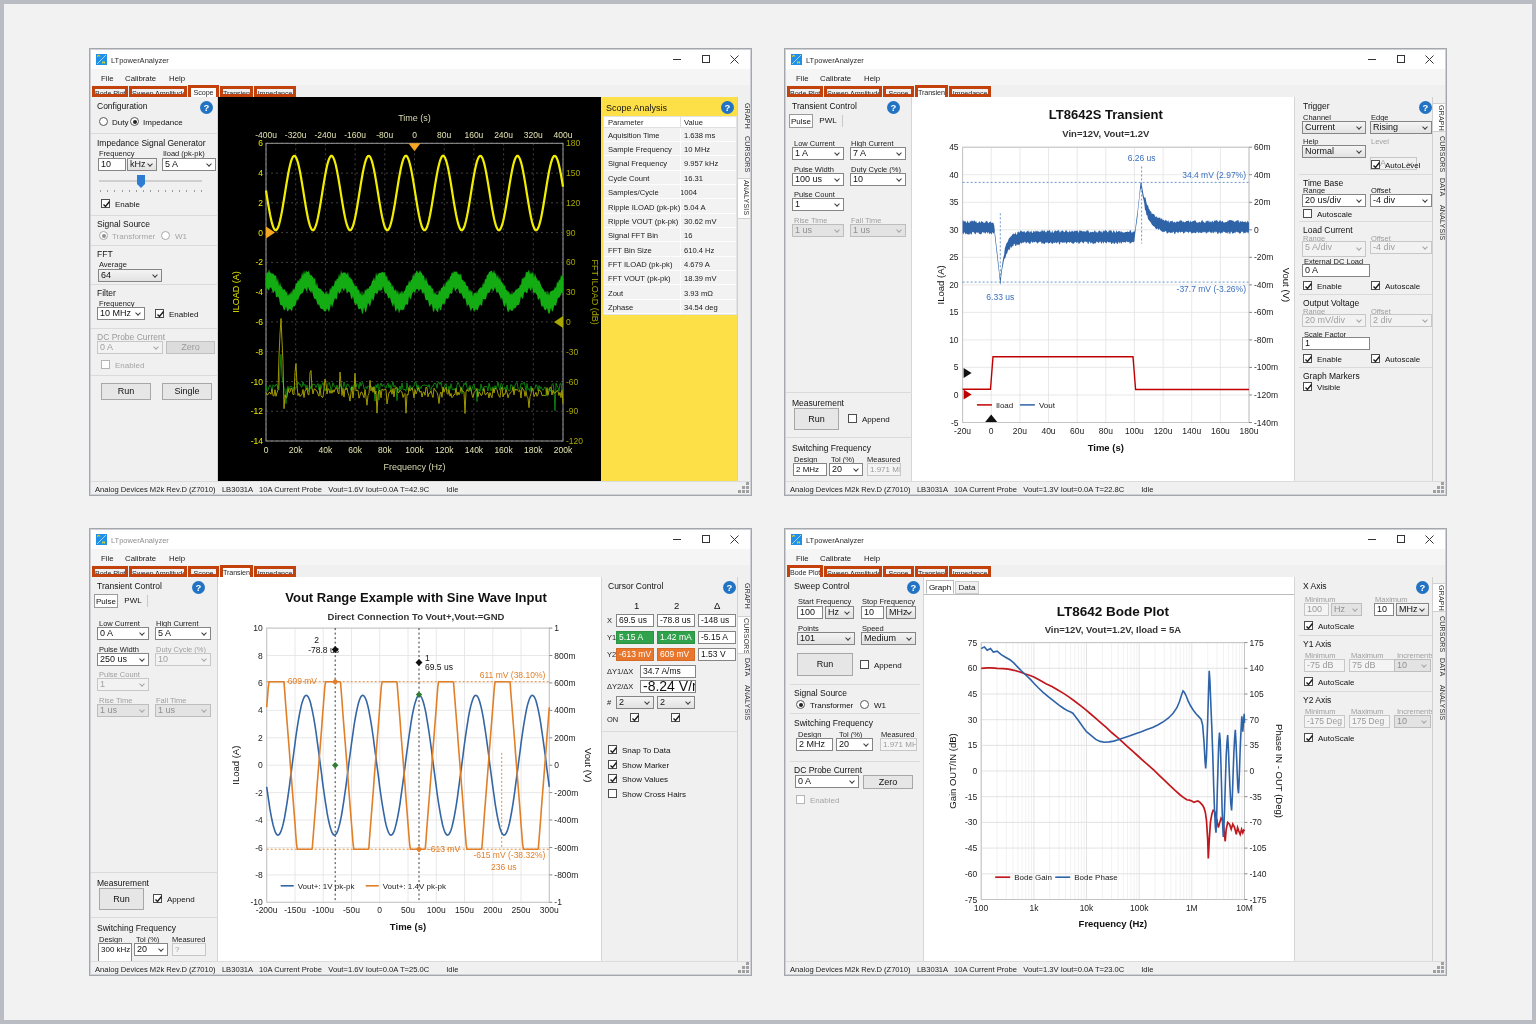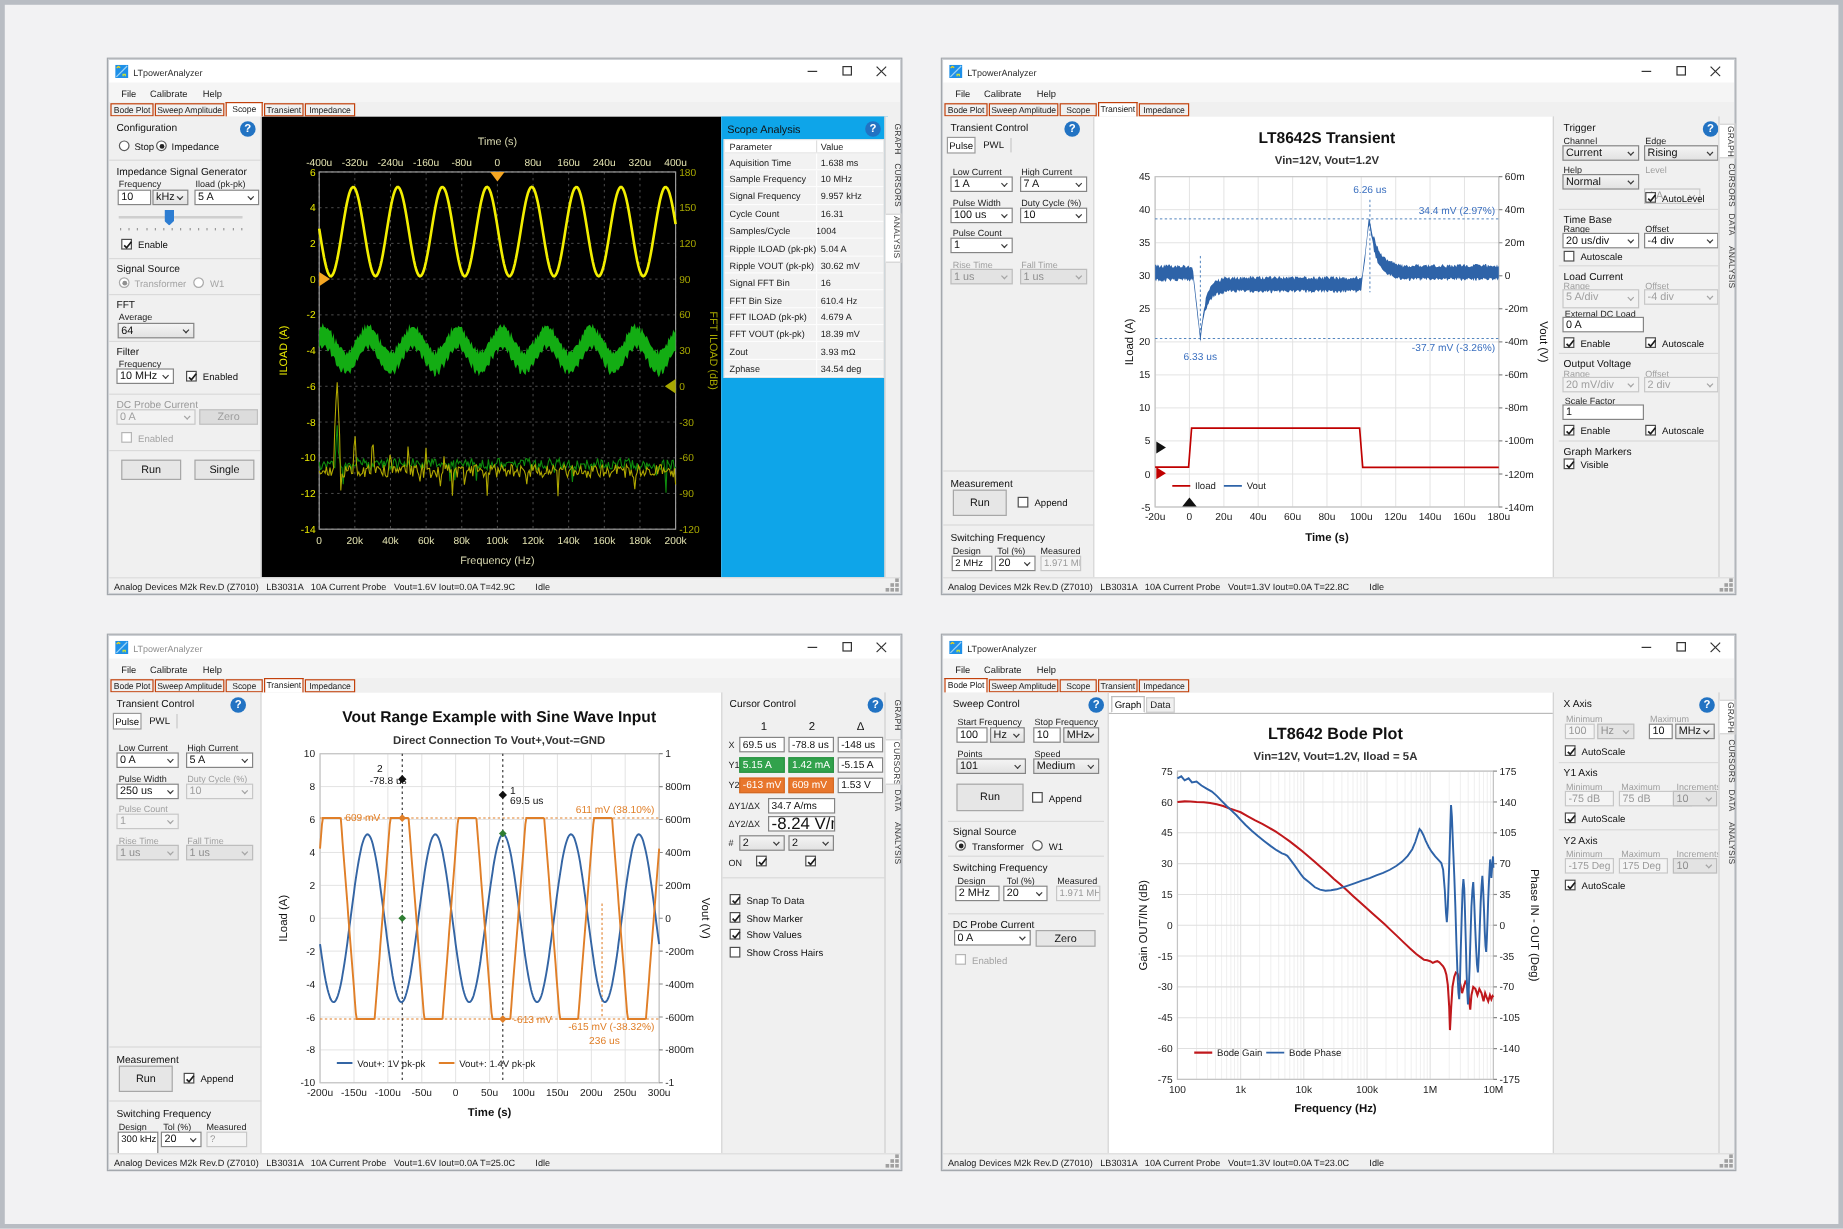--- a/index.html
+++ b/index.html
@@ -5,21 +5,21 @@
 body{background:#f2f2f3;font-family:"Liberation Sans",sans-serif;position:relative}
 .frame{position:absolute;left:0;top:0;width:1536px;height:1024px;border:4px solid #b9bdc3;pointer-events:none;z-index:50}
 .win{position:absolute;width:663px;height:448px;background:#f0f0f0;border:1px solid #a4a8ad;box-shadow:inset 0 0 0 1px #ced1d5}
 .tb{position:absolute;left:1px;top:1px;right:1px;height:19px;background:#fff}
 .tt{position:absolute;left:20px;top:5.5px;font-size:7.5px;color:#2b2b2b}
 .ico{position:absolute;left:5px;top:4px;width:11px;height:11px}
 .wbtn{position:absolute;top:0;width:29px;height:19px}
 .mb{position:absolute;left:1px;top:20px;right:1px;height:16px;background:#f5f5f5}
 .mi{position:absolute;top:4.5px;font-size:7.8px;color:#1a1a1a}
 .tabs{position:absolute;left:1px;top:36px;right:1px;height:12px}
-.tab{position:absolute;top:1px;height:11px;background:#f0f0f0;border:1px solid #c2410c;font-size:7.2px;color:#262626;text-align:center;line-height:10px;white-space:nowrap;overflow:hidden;letter-spacing:-0.1px}
+.tab{position:absolute;top:1px;height:11px;background:#f0f0f0;border:3px solid #c2410c;font-size:7.2px;color:#262626;text-align:center;line-height:10px;white-space:nowrap;overflow:hidden;letter-spacing:-0.1px}
 .tab.act{top:0;height:12px;background:#fff;border-bottom:none;z-index:2}
 .body{position:absolute;left:1px;top:48px;right:1px;height:386px}
 .sb{position:absolute;left:1px;bottom:1px;right:1px;height:13px;background:#f0f0f0;border-top:1px solid #dcdcdc}
 .sbt{position:absolute;left:4px;top:2.5px;font-size:7.6px;color:#1a1a1a;white-space:pre}
 .grip{position:absolute;right:1px;bottom:1px;width:3px;height:3px;background:#a0a0a0;box-shadow:-4px 0 0 #a0a0a0,0 -4px 0 #a0a0a0,-8px 0 0 #a0a0a0,0 -8px 0 #a0a0a0,-4px -4px 0 #a0a0a0}
 .panel{position:absolute;left:0;top:0;height:386px;border-right:1px solid #d5d5d5;background:#f0f0f0}
 .hb{position:absolute;font-size:8.5px;font-weight:normal;color:#111;white-space:nowrap}
 .hb.dis{color:#9a9a9a}
 .sl{position:absolute;font-size:7.5px;color:#222;white-space:nowrap}
 .sl.dis{color:#9f9f9f}
@@ -80,21 +80,21 @@
       <div class="tab" style="left:38px;width:58px">Sweep Amplitude</div>
       <div class="tab act" style="left:97px;width:31px">Scope</div>
       <div class="tab" style="left:129px;width:33px">Transient</div>
       <div class="tab" style="left:163px;width:42px">Impedance</div>
     </div>
     <div class="body">
       <div class="panel" style="width:127px">
         <div class="hb" style="left:6px;top:4px">Configuration</div>
         <div class="qm" style="left:109px;top:4px">?</div>
         <div class="rad" style="left:8px;top:20px"></div>
-        <div class="cklbl" style="left:21px;top:21px">Stop</div>
+        <div class="cklbl" style="left:21px;top:21px">Duty</div>
         <div class="rad" style="left:39px;top:20px">
           <div class="dot"></div>
         </div>
         <div class="cklbl" style="left:52px;top:21px">Impedance</div>
         <div class="sep" style="left:0px;top:36px;width:127px"></div>
         <div class="hb" style="left:6px;top:41px">Impedance Signal Generator</div>
         <div class="sl" style="left:8px;top:52px">Frequency</div>
         <div class="sl" style="left:72px;top:52px">Iload (pk-pk)</div>
         <div class="inp" style="left:7px;top:61px;width:28px;height:13px">10</div>
         <div class="cmb g" style="left:36px;top:61px;width:30px;height:13px">kHz<div class="chev"></div></div>
@@ -209,21 +209,21 @@
         <text x="21" y="195.1" fill="#e8e800" font-size="9" text-anchor="middle" transform="rotate(-90 21 195.1)">ILOAD (A)</text>
         <text x="374" y="195.1" fill="#a8a800" font-size="9" text-anchor="middle" transform="rotate(90 374 195.1)">FFT ILOAD (dB)</text>
         <polyline points="48,93.5 49,99.8 50,106 51,111.8 52,117.3 53,122.1 54,126.2 55,129.4 56,131.7 57,133 58,133.2 59,132.3 60,130.5 61,127.6 62,123.8 63,119.3 64,114.1 65,108.3 66,102.3 67,96 68,89.8 69,83.7 70,78 71,72.7 72,68.2 73,64.4 74,61.6 75,59.7 76,58.9 77,59.1 78,60.3 79,62.6 80,65.8 81,69.9 82,74.8 83,80.2 84,86.1 85,92.3 86,98.5 87,104.7 88,110.7 89,116.2 90,121.2 91,125.4 92,128.9 93,131.3 94,132.8 95,133.2 96,132.6 97,130.9 98,128.2 99,124.7 100,120.3 101,115.2 102,109.5 103,103.5 104,97.3 105,91 106,84.9 107,79.1 108,73.7 109,69 110,65.1 111,62.1 112,60 113,58.9 114,58.9 115,60 116,62.1 117,65.1 118,69 119,73.7 120,79.1 121,84.9 122,91 123,97.3 124,103.5 125,109.5 126,115.2 127,120.3 128,124.7 129,128.2 130,130.9 131,132.6 132,133.2 133,132.8 134,131.3 135,128.9 136,125.4 137,121.2 138,116.2 139,110.7 140,104.7 141,98.5 142,92.3 143,86.1 144,80.2 145,74.8 146,69.9 147,65.8 148,62.6 149,60.3 150,59.1 151,58.9 152,59.7 153,61.6 154,64.4 155,68.2 156,72.7 157,78 158,83.7 159,89.8 160,96 161,102.3 162,108.3 163,114.1 164,119.3 165,123.8 166,127.6 167,130.5 168,132.3 169,133.2 170,133 171,131.7 172,129.4 173,126.2 174,122.1 175,117.3 176,111.8 177,106 178,99.8 179,93.5 180,87.3 181,81.3 182,75.8 183,70.8 184,66.6 185,63.2 186,60.7 187,59.2 188,58.8 189,59.4 190,61.1 191,63.8 192,67.4 193,71.8 194,76.9 195,82.5 196,88.5 197,94.8 198,101 199,107.2 200,113 201,118.3 202,123 203,126.9 204,130 205,132 206,133.1 207,133.1 208,132 209,130 210,126.9 211,123 212,118.3 213,113 214,107.2 215,101 216,94.8 217,88.5 218,82.5 219,76.9 220,71.8 221,67.4 222,63.8 223,61.1 224,59.4 225,58.8 226,59.2 227,60.7 228,63.2 229,66.6 230,70.8 231,75.8 232,81.3 233,87.3 234,93.5 235,99.8 236,106 237,111.8 238,117.3 239,122.1 240,126.2 241,129.4 242,131.7 243,133 244,133.2 245,132.3 246,130.5 247,127.6 248,123.8 249,119.3 250,114.1 251,108.3 252,102.3 253,96 254,89.8 255,83.7 256,78 257,72.7 258,68.2 259,64.4 260,61.6 261,59.7 262,58.9 263,59.1 264,60.3 265,62.6 266,65.8 267,69.9 268,74.8 269,80.2 270,86.1 271,92.3 272,98.5 273,104.7 274,110.7 275,116.2 276,121.2 277,125.4 278,128.9 279,131.3 280,132.8 281,133.2 282,132.6 283,130.9 284,128.2 285,124.7 286,120.3 287,115.2 288,109.5 289,103.5 290,97.3 291,91 292,84.9 293,79.1 294,73.7 295,69 296,65.1 297,62.1 298,60 299,58.9 300,58.9 301,60 302,62.1 303,65.1 304,69 305,73.7 306,79.1 307,84.9 308,91 309,97.3 310,103.5 311,109.5 312,115.2 313,120.3 314,124.7 315,128.2 316,130.9 317,132.6 318,133.2 319,132.8 320,131.3 321,128.9 322,125.4 323,121.2 324,116.2 325,110.7 326,104.7 327,98.5 328,92.3 329,86.1 330,80.2 331,74.8 332,69.9 333,65.8 334,62.6 335,60.3 336,59.1 337,58.9 338,59.7 339,61.6 340,64.4 341,68.2 342,72.7 343,78 344,83.7 345,89.8" stroke="#f2ee00" stroke-width="2.2" fill="none"></polyline>
         <polygon points="48,179.1 49,175.1 50,176 51,172.1 52,175.8 53,175.4 54,177.2 55,176.1 56,177.7 57,178.9 58,177.9 59,184.9 60,180.6 61,189.6 62,184.7 63,189.4 64,189.7 65,193.1 66,192 67,192.8 68,195.2 69,195.8 70,199.3 71,196.1 72,197.9 73,194 74,196.9 75,191 76,193.5 77,190.3 78,186.2 79,186.2 80,182.5 81,184.8 82,180.4 83,182.6 84,175.1 85,178.9 86,172.9 87,177.6 88,173.5 89,174.9 90,174.9 91,173.2 92,178.2 93,177.7 94,179 95,180.3 96,182.4 97,180.2 98,189.2 99,185.1 100,190.7 101,191.1 102,192.3 103,191.8 104,193.7 105,194.6 106,195.4 107,197.6 108,193.6 109,197.5 110,195.5 111,197.7 112,190.5 113,193.1 114,188.2 115,189.7 116,188.6 117,182.9 118,184.5 119,180.9 120,182.5 121,176.6 122,180.5 123,172.9 124,176.8 125,175.4 126,175.5 127,175.6 128,176.3 129,177.8 130,174.6 131,181 132,179.4 133,182.6 134,181.7 135,185.6 136,187 137,189.5 138,188.6 139,189.8 140,193.6 141,192 142,197.4 143,194.7 144,199.2 145,194.8 146,198.2 147,192 148,194.1 149,191 150,192.4 151,190.5 152,188.8 153,188.5 154,184.3 155,183.3 156,180.1 157,184.1 158,175.3 159,179.2 160,176.6 161,176.4 162,175.4 163,176.3 164,174.5 165,175.4 166,175.4 167,175.2 168,180.4 169,177.9 170,184.8 171,182.3 172,185.5 173,185.9 174,190.2 175,187.5 176,192.6 177,194.1 178,191.6 179,196.9 180,193 181,198.2 182,194.1 183,197 184,193.5 185,197.1 186,194.2 187,193.3 188,189.8 189,188 190,188.2 191,183.1 192,186 193,182.4 194,182.8 195,176.5 196,179.6 197,176.9 198,174.8 199,173.2 200,175.8 201,175.7 202,173.1 203,175.5 204,176.2 205,179.1 206,178 207,184.4 208,179.7 209,184.3 210,186.8 211,188.7 212,188.1 213,189.4 214,192.1 215,191.3 216,197.5 217,194.2 218,197.7 219,196.4 220,198.6 221,192.6 222,195.1 223,191.3 224,190.8 225,189.4 226,186.9 227,190.3 228,183.8 229,185.9 230,181.3 231,184.2 232,179.6 233,179.1 234,174.7 235,176.7 236,174.1 237,175 238,174.4 239,174.7 240,177.5 241,176.4 242,178.5 243,175.9 244,183.2 245,182.6 246,185.1 247,184.2 248,187.7 249,189.2 250,189 251,194.7 252,191.8 253,195.4 254,193.3 255,199.8 256,195.6 257,196.4 258,194.9 259,196.7 260,193.5 261,191.9 262,190.8 263,190.3 264,190.7 265,184.9 266,187.9 267,181.4 268,182.7 269,177.8 270,177.8 271,175.1 272,174.8 273,173.6 274,174.3 275,176.4 276,172.8 277,176.8 278,176.3 279,181.1 280,177 281,182.9 282,179.8 283,184.5 284,184.9 285,187.2 286,188.7 287,188.3 288,193.6 289,192.5 290,195.4 291,194.1 292,198.1 293,195.8 294,197.7 295,195.4 296,195.8 297,194 298,192.1 299,192.7 300,190.8 301,191.5 302,186.9 303,188.7 304,180.6 305,182.4 306,179.4 307,181 308,174.5 309,175.5 310,174.8 311,172.4 312,177.5 313,175 314,177.2 315,173.8 316,180.9 317,176 318,180.1 319,181.8 320,184.3 321,182.8 322,185.5 323,188.2 324,190.6 325,191.9 326,193.1 327,195.8 328,193.9 329,197.9 330,193.5 331,198.7 332,194.5 333,194.6 334,193.5 335,193.5 336,192.7 337,189.5 338,191.6 339,184.3 340,186.6 341,182.1 342,183.8 343,177.6 344,180.3 345,177.4 345,196.8 344,195 343,197.4 342,199.3 341,201.2 340,200.6 339,204.6 338,209.2 337,207.7 336,209.2 335,213.8 334,214.8 333,210.5 332,215.1 331,217.3 330,215.2 329,210.8 328,213.3 327,213 326,212 325,208.6 324,210.3 323,207.9 322,201.3 321,202 320,203.2 319,198 318,196.7 317,195.1 316,196.9 315,194.8 314,190.1 313,194.3 312,192.7 311,190.6 310,193.1 309,196.4 308,195.4 307,194.4 306,195.9 305,202.1 304,200.9 303,199.3 302,204.6 301,207.8 300,208.2 299,208 298,210.3 297,212 296,210.5 295,213.5 294,213.7 293,213.8 292,211.9 291,214.1 290,215.6 289,212.4 288,205.5 287,210 286,208.9 285,205.8 284,200.5 283,202.7 282,199.2 281,197.2 280,194.5 279,196 278,194 277,190 276,193.1 275,194.7 274,191.8 273,191.7 272,194.8 271,196.2 270,195.5 269,197.7 268,202 267,202.8 266,202 265,202.1 264,209.2 263,208 262,207.5 261,209.2 260,212.5 259,213.4 258,212 257,213.3 256,215.3 255,211 254,211.2 253,214.8 252,211.8 251,208.2 250,207.2 249,210.1 248,204.6 247,200.6 246,202.5 245,200.7 244,198.1 243,195.4 242,197.2 241,195.3 240,191.4 239,191.7 238,193.3 237,194.8 236,190.1 235,192 234,196.7 233,196.7 232,196.1 231,200.1 230,202.1 229,201.5 228,201.6 227,206.6 226,207.7 225,206.3 224,208.4 223,213.3 222,213 221,210.1 220,215.4 219,214.5 218,212.9 217,210.5 216,214.7 215,214.5 214,208.1 213,206.8 212,210 211,208.3 210,203 209,203.1 208,203.6 207,200.7 206,194.7 205,197.5 204,194.6 203,192.3 202,192.3 201,195.1 200,192.6 199,192.1 198,192.6 197,197.1 196,194.6 195,194.9 194,197.2 193,202.5 192,201.2 191,199.2 190,207.3 189,207.7 188,207.2 187,208.8 186,212.7 185,212.4 184,213.6 183,212.3 182,213.6 181,216.6 180,212 179,211.6 178,214.9 177,212.5 176,205.7 175,210.3 174,207.3 173,204.5 172,200.2 171,201.4 170,200.9 169,197.4 168,195.7 167,196.7 166,193.5 165,189.1 164,193.6 163,193 162,194.5 161,192.4 160,195.3 159,197.5 158,195.9 157,195.9 156,201.7 155,204.2 154,201 153,205.6 152,210 151,207.2 150,206 149,210.4 148,215.5 147,214.2 146,210.1 145,216.3 144,216.9 143,211.7 142,211.8 141,212.6 140,211.3 139,206 138,208.5 137,207.8 136,204.7 135,198.9 134,202.6 133,201.1 132,195.8 131,195.1 130,194.5 129,196.7 128,192.4 127,190.9 126,194.4 125,192.5 124,191 123,194.5 122,195.8 121,197.2 120,194.1 119,201.4 118,202.7 117,200.7 116,204.1 115,207.5 114,210.9 113,206.4 112,211.6 111,215.2 110,213 109,211.2 108,214.4 107,214.3 106,214.2 105,212.3 104,212 103,211.8 102,210.7 101,206.9 100,208.5 99,206.1 98,202.1 97,202.3 96,201.3 95,198 94,193.4 93,196.1 92,194 91,193.1 90,189.8 89,195.1 88,193.2 87,191 86,192.6 85,195.7 84,196.2 83,196.9 82,197.9 81,200.5 80,203.8 79,202.2 78,207.1 77,208.8 76,209.7 75,209.4 74,214.6 73,213 72,211.7 71,212.3 70,214.5 69,213.8 68,209.3 67,212.8 66,213.5 65,210.5 64,208 63,208.6 62,207.2 61,201.3 60,199.6 59,199.9 58,200.2 57,193.3 56,195.2 55,196 54,193 53,190.3 52,191.1 51,192.7 50,193.6 49,190.4 48,193.6" fill="#13ad13"></polygon>
         <polyline points="48,287.8 49,294.3 50,293.6 51,289.8 52,287.9 53,289.8 54,293.5 55,287.8 56,288.9 57,289.4 58,287.3 59,287.7 60,292 61,292.6 62,272.7 63,257.3 64,279.3 65,285.1 66,291.7 67,292.6 68,306.6 69,291.8 70,289.2 71,293.2 72,289.8 73,289 74,290.2 75,293.9 76,289.9 77,290.6 78,291.1 79,289.1 80,285 81,287.2 82,286.9 83,289.5 84,290.2 85,285 86,288.5 87,287.4 88,292.5 89,288.1 90,292.8 91,294.4 92,288.8 93,292.2 94,287.7 95,287.9 96,286.9 97,288.1 98,290.4 99,288.3 100,286.6 101,292.9 102,287.3 103,291.7 104,287.9 105,285.5 106,289.7 107,294.1 108,291.4 109,293.6 110,286.5 111,285.4 112,288 113,294 114,290 115,285.7 116,288.9 117,289.7 118,291.1 119,288 120,291.3 121,291.7 122,286.7 123,290.1 124,291.4 125,290.6 126,285 127,289.3 128,292.6 129,287.2 130,287.2 131,289.2 132,290.3 133,293.3 134,288.6 135,292.9 136,289.2 137,285 138,290 139,286.5 140,287.6 141,291.8 142,285.1 143,289.2 144,285.7 145,286.1 146,291.8 147,290.5 148,289.6 149,291.7 150,288.8 151,289.8 152,289.3 153,289.2 154,290.1 155,292.6 156,289 157,304.1 158,287.7 159,290.8 160,286.6 161,303.1 162,288.8 163,286.1 164,289.4 165,287.6 166,288.2 167,290 168,291.2 169,288.2 170,286.3 171,290.8 172,287.6 173,293.1 174,288.4 175,284.9 176,290.3 177,288.4 178,290.2 179,303.6 180,291.6 181,293 182,289 183,292.8 184,286.1 185,292.1 186,293.1 187,292 188,294.3 189,285.8 190,292.9 191,291.1 192,288.3 193,292.1 194,292.5 195,289.8 196,289 197,285 198,285.1 199,291.8 200,287.9 201,294 202,289.7 203,291.7 204,288.6 205,288.4 206,288 207,288.2 208,288.4 209,288.3 210,290.2 211,287.5 212,291.6 213,292.8 214,289.3 215,289.4 216,286.5 217,286.6 218,286.8 219,291.2 220,285.3 221,285.2 222,287.5 223,285.2 224,290.9 225,294.3 226,290.1 227,288 228,286.6 229,293.4 230,294.2 231,289.1 232,292.3 233,286.6 234,291.6 235,293.1 236,291.5 237,293.5 238,293.1 239,288 240,285.4 241,287.4 242,290.5 243,289.8 244,296.8 245,290.2 246,286.3 247,287.9 248,285.1 249,290.6 250,293.3 251,290.1 252,288.3 253,294.2 254,292.1 255,289.1 256,287.1 257,292.4 258,291.3 259,304.6 260,293.1 261,292 262,294.3 263,286.9 264,291.3 265,293.9 266,289.4 267,289.9 268,289.5 269,289.6 270,294 271,286.2 272,290.1 273,293.9 274,290.6 275,289.8 276,293.7 277,288.6 278,291.8 279,289.2 280,285 281,290.1 282,293.5 283,286.3 284,287.1 285,292.4 286,292.3 287,290.1 288,293.5 289,288.1 290,293 291,293.8 292,293.5 293,287.4 294,289.1 295,289.1 296,293.3 297,288.1 298,286.2 299,285.2 300,291.1 301,292.4 302,292.3 303,286.4 304,287.2 305,286.7 306,285.1 307,288.6 308,294.2 309,286.5 310,292.7 311,291.5 312,294.4 313,289 314,293.1 315,294.1 316,292.4 317,291.2 318,287.6 319,289 320,293.9 321,288.5 322,291.8 323,289.8 324,291.8 325,293.3 326,291.7 327,289.8 328,294 329,299.2 330,292.4 331,292 332,294.4 333,292.8 334,287.7 335,286.5 336,293.7 337,313.7 338,286.2 339,289 340,290.5 341,294.2 342,286.8 343,286.5 344,293.6 345,292.1" stroke="#0e8c0e" stroke-width="0.9" fill="none"></polyline>
         <polyline points="48,295.4 49,297.8 50,297.5 51,295.5 52,295.5 53,297.3 54,292 55,298.6 56,299 57,292.7 58,299.3 59,295.7 60,292.7 61,259 62,237 63,221.5 64,243.6 65,265.6 66,311.7 67,297.8 68,300.6 69,300.4 70,291.6 71,295.5 72,295 73,291.1 74,292.1 75,297.6 76,297.4 77,275.3 78,266.5 79,288.6 80,298.5 81,296.3 82,299.5 83,298.1 84,297.5 85,292.4 86,300.5 87,293.6 88,293.1 89,291 90,297.5 91,297.8 92,275.7 93,273.5 94,290.7 95,297 96,292.1 97,291.9 98,293.5 99,294 100,297.2 101,299.2 102,290.6 103,298.7 104,300.4 105,300.1 106,291.8 107,282.1 108,286.5 109,297 110,291.9 111,292.1 112,296.3 113,293.6 114,296.3 115,292.8 116,295.2 117,292.1 118,291.8 119,290.6 120,296.1 121,297 122,275.1 123,286.1 124,298.5 125,291.4 126,300.1 127,291.7 128,292.6 129,291 130,296.3 131,298.8 132,304.1 133,295.6 134,290 135,301 136,291.8 137,276.2 138,293.9 139,293.4 140,293.3 141,301.2 142,298.4 143,295.1 144,295.3 145,298 146,300.7 147,292.3 148,300 149,308.2 150,298.5 151,296.4 152,283.3 153,293.8 154,290.3 155,295.3 156,290.1 157,296.9 158,294.1 159,316.1 160,297.4 161,294.2 162,293 163,300.8 164,292.1 165,292.5 166,293.4 167,292.1 168,292.5 169,306.9 170,300.8 171,295.4 172,295.1 173,292.8 174,297.2 175,291.5 176,299.9 177,291.2 178,291.2 179,290.3 180,295.7 181,295.4 182,293.1 183,294.5 184,295.1 185,300.4 186,297.8 187,296.5 188,316.2 189,297.3 190,298.2 191,290.6 192,294.1 193,292.2 194,290.5 195,294.4 196,300.9 197,292.5 198,296.9 199,294.4 200,290.5 201,292.6 202,295.3 203,293.9 204,300 205,295.6 206,294.9 207,298.3 208,290 209,290.9 210,299.9 211,296.2 212,296.2 213,293.6 214,297.7 215,300.5 216,291.2 217,293.2 218,294.1 219,295.5 220,299 221,306.5 222,297.1 223,295 224,300.3 225,290 226,295.3 227,292 228,290.3 229,296.2 230,297.4 231,292.5 232,299.2 233,296.4 234,300.7 235,299.5 236,297.6 237,297.4 238,291.2 239,298.4 240,295 241,297.9 242,295.6 243,290.6 244,293.8 245,294.4 246,294.9 247,316.5 248,294.8 249,292.6 250,294.1 251,294.2 252,290.5 253,292.2 254,297.9 255,300.6 256,295.8 257,294.4 258,293.2 259,291.5 260,299.8 261,294.9 262,296 263,298.5 264,298 265,294.3 266,291.5 267,297.6 268,297.7 269,295.6 270,295.6 271,301 272,295.6 273,298.8 274,300.7 275,291.3 276,296 277,291.7 278,291.3 279,292.6 280,296.7 281,299.1 282,300.4 283,292.6 284,290.1 285,299.9 286,296.8 287,297.4 288,292.7 289,295.5 290,300.8 291,297.5 292,296.1 293,295.4 294,294.3 295,290.1 296,297.9 297,291.9 298,293.3 299,292.1 300,293.7 301,294.7 302,293.1 303,301 304,290.3 305,292.5 306,293.1 307,299.4 308,294.3 309,299.6 310,300.9 311,310.7 312,299.6 313,296.6 314,290.9 315,293 316,299.7 317,297.6 318,295.3 319,299.3 320,297.4 321,292.5 322,294 323,294.4 324,298.5 325,298.7 326,297.9 327,298.9 328,297.7 329,290.7 330,298.2 331,293.6 332,290.2 333,290.5 334,298 335,293.2 336,296.3 337,295.9 338,295.2 339,293.4 340,294.3 341,298.5 342,295.3 343,300.7 344,293.2 345,306.7" stroke="#b0a800" stroke-width="0.9" fill="none"></polyline>
         <path d="M190.5 46.3 L202.5 46.3 L196.5 54.3 Z" fill="#f5a623"></path>
         <path d="M48 129.6 L48 141.6 L57 135.6 Z" fill="#f5a623"></path>
         <path d="M345 218.9 L345 230.9 L336 224.9 Z" fill="#a8a800"></path>
       </svg>
-      <div style="position:absolute;left:510px;top:0;width:139px;height:386px;background:#0ea5e9">
+      <div style="position:absolute;left:510px;top:0;width:139px;height:386px;background:#fde047">
         <div class="hb" style="left:5px;top:6px;font-size:9px">Scope Analysis</div>
         <div class="qm" style="left:120px;top:4px">?</div>
         <div style="position:absolute;left:2px;top:19px;width:134px;border:1px solid #e3e3e3;background:#fbfbfb">
           <div style="position:relative;height:10.6px;background:#fff;border-bottom:1px solid #e0e0e0;font-size:7.6px;color:#222">
             <span style="position:absolute;left:4px;top:1px">Parameter</span>
             <span style="position:absolute;left:80px;top:1px">Value</span>
             <div style="position:absolute;left:76px;top:0;width:1px;height:100%;background:#e0e0e0"></div>
           </div>
           <div style="position:relative;height:14.35px;background:#f2f2f2;border-bottom:1px solid #fdfdfd;font-size:7.6px;color:#1a1a1a">
             <span style="position:absolute;left:4px;top:3.2px;white-space:nowrap">Aquisition Time</span>

